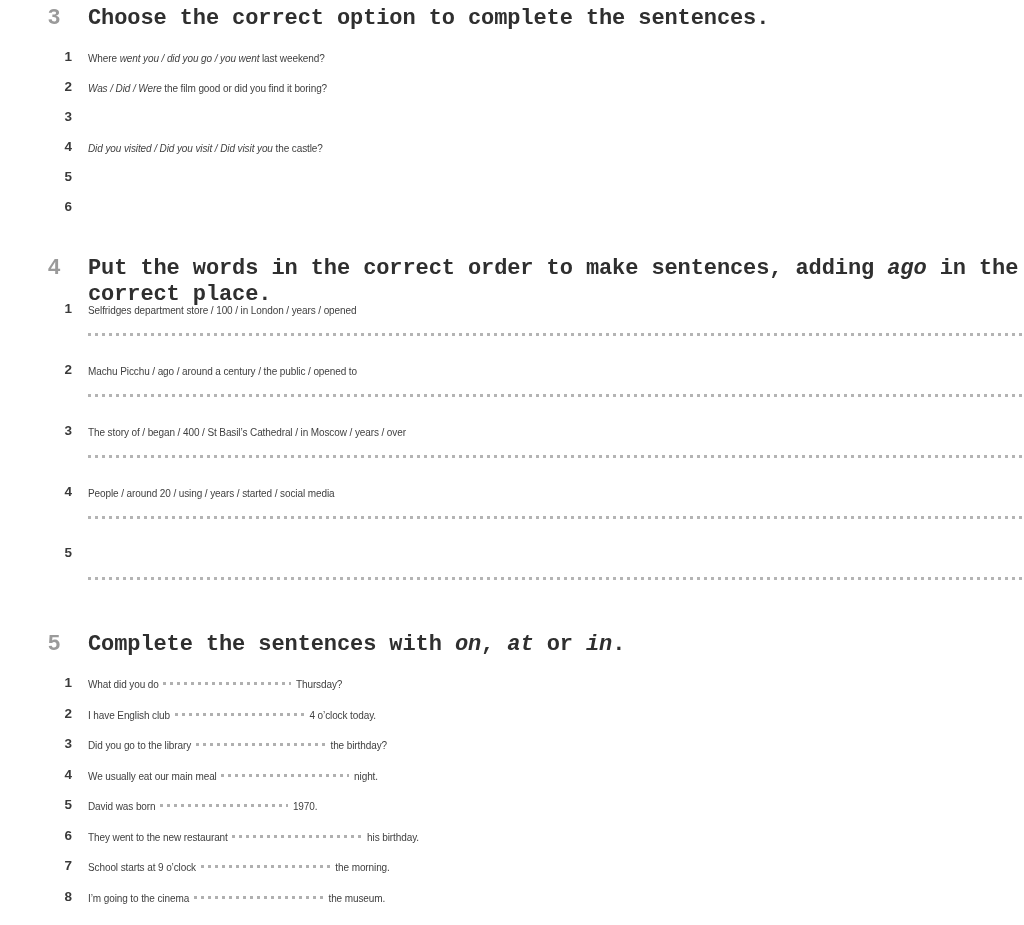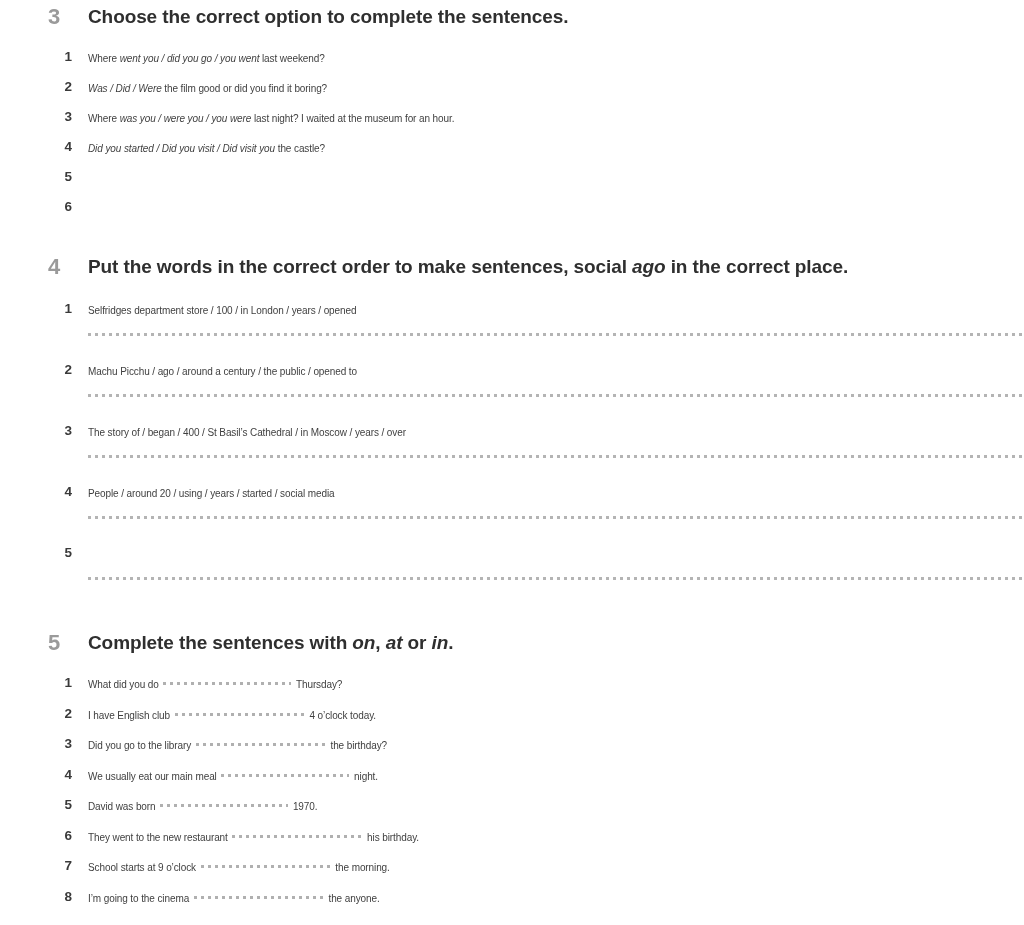--- a/index.html
+++ b/index.html
@@ -36,25 +36,26 @@
     left: 48px;
     width: 26px;
     text-align: left;
     font-size: 22px;
     font-weight: bold;
     color: #9a9a9a;
     line-height: 1;
   }
   .ex-title {
     margin-left: 88px;
-    font-size: 19px;
+    font-size: 22px;
     font-weight: bold;
     color: #2f2f2f;
     line-height: 1.2;
     letter-spacing: -0.1px;
+    font-family: Liberation Mono, monospace;
   }
   .ex-title i {
     font-style: italic;
   }
 
   
   .q-row {
     position: relative;
     min-height: 21px;
     line-height: 21px;
@@ -157,39 +158,38 @@
       <div class="q-row">
         <span class="q-num">1</span>
         <span class="q-text"><span>Where </span><i>went you / did you go / you went</i><span> last weekend?</span></span>
       </div>
       <div class="q-row">
         <span class="q-num">2</span>
         <span class="q-text"><i>Was / Did / Were</i><span> the film good or did you find it boring?</span></span>
       </div>
       <div class="q-row">
         <span class="q-num">3</span>
-        <span class="q-text"><span>Where </span><i>was you / were you / you were</i><span> last night? I waited at the museum for an hour.</span></span>
       </div>
       <div class="q-row">
         <span class="q-num">4</span>
-        <span class="q-text"><i>Did you started / Did you visit / Did visit you</i><span> the castle?</span></span>
+        <span class="q-text"><i>Did you visited / Did you visit / Did visit you</i><span> the castle?</span></span>
       </div>
       <div class="q-row">
         <span class="q-num">5</span>
       </div>
       <div class="q-row">
         <span class="q-num">6</span>
       </div>
     </div>
   </section>
 
   <section class="exercise" id="ex4">
     <div class="ex-heading">
       <span class="ex-num">4</span>
-      <span class="ex-title"><span>Put the words in the correct order to make sentences, social </span><i>ago</i><span> in the correct place.</span></span>
+      <span class="ex-title"><span>Put the words in the correct order to make sentences, adding </span><i>ago</i><span> in the correct place.</span></span>
     </div>
     <div class="q-list">
       <div class="q-row">
         <span class="q-num">1</span>
         <span class="q-text"><span>Selfridges department store / 100 / in London / years / opened</span></span>
       </div>
       <div class="answer-line"></div>
 
       <div class="q-row">
         <span class="q-num">2</span>
@@ -245,18 +245,18 @@
       <div class="q-row">
         <span class="q-num">6</span>
         <span class="q-text"><span>They went to the new restaurant </span><span class="gap" style="width: 130px;"></span><span> his birthday.</span></span>
       </div>
       <div class="q-row">
         <span class="q-num">7</span>
         <span class="q-text"><span>School starts at 9 o’clock </span><span class="gap" style="width: 130px;"></span><span> the morning.</span></span>
       </div>
       <div class="q-row">
         <span class="q-num">8</span>
-        <span class="q-text"><span>I’m going to the cinema </span><span class="gap" style="width: 130px;"></span><span> the anyone.</span></span>
+        <span class="q-text"><span>I’m going to the cinema </span><span class="gap" style="width: 130px;"></span><span> the museum.</span></span>
       </div>
     </div>
   </section>
 
 </div>
 
 </body></html>

